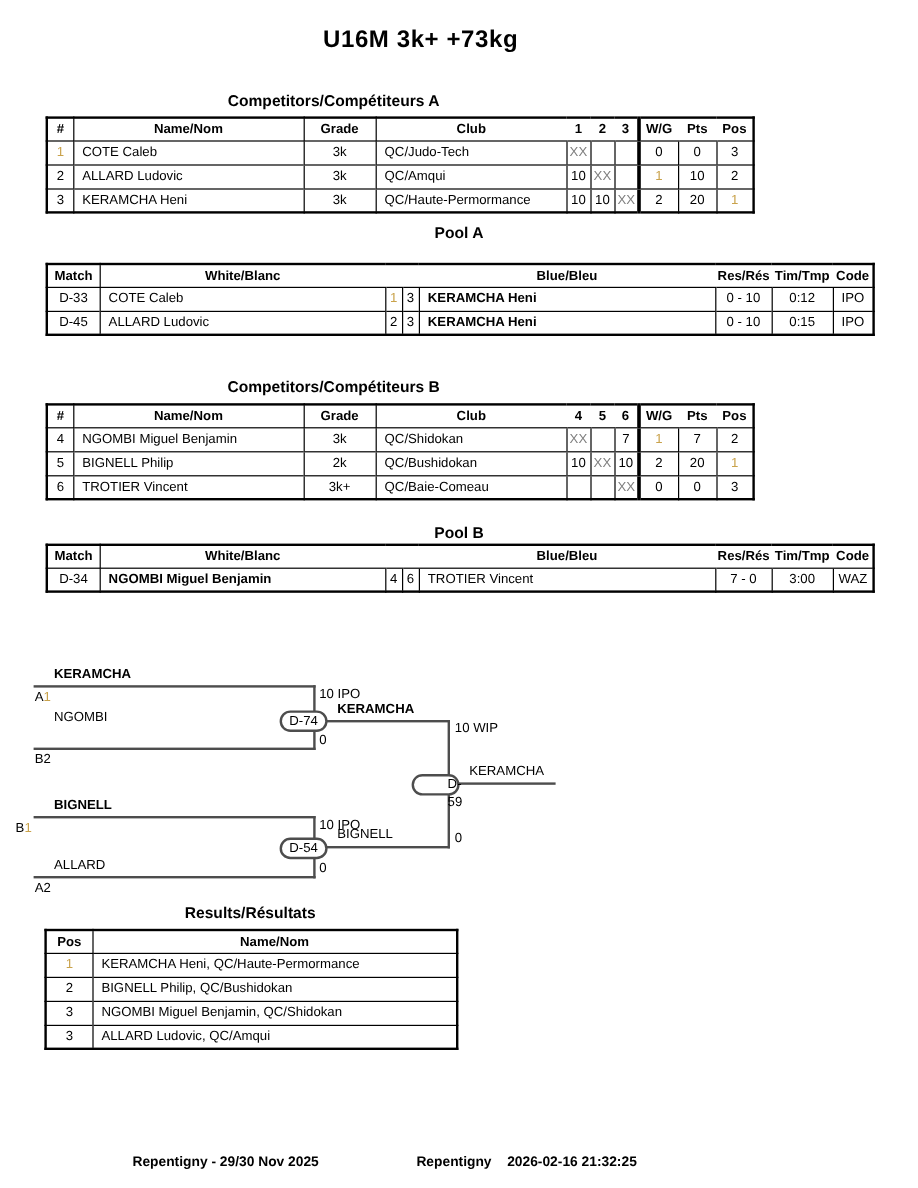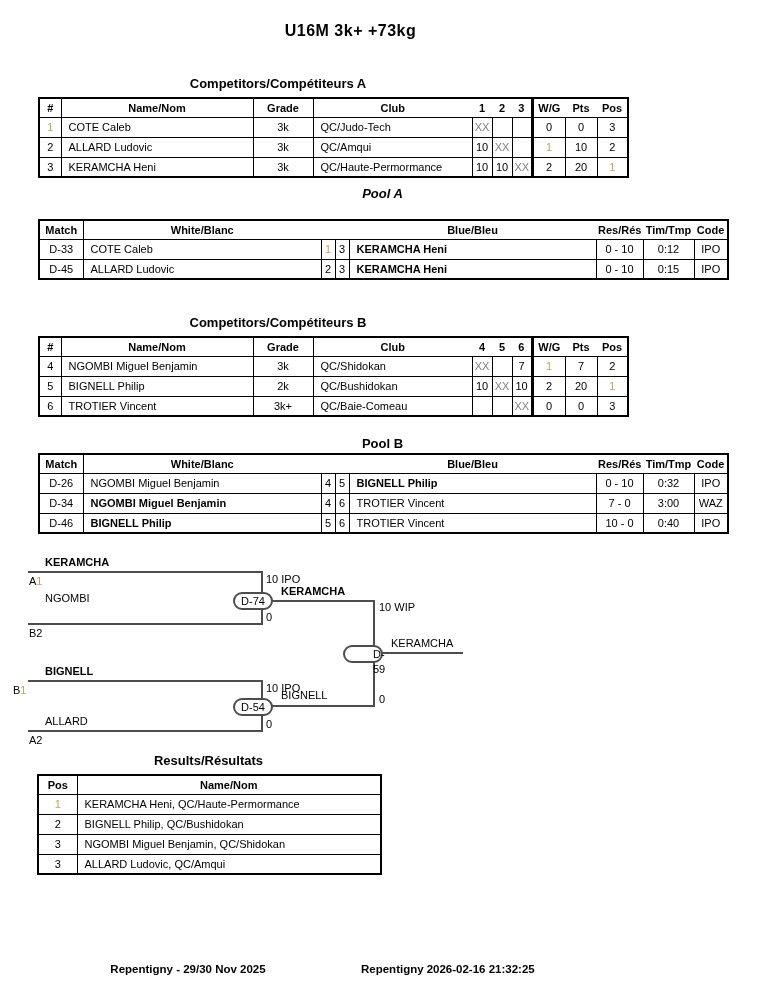--- a/index.html
+++ b/index.html
@@ -3,21 +3,21 @@
 <meta charset="utf-8">
 <style>
   :root { --tan:#C9A24B; --grey:#808080; --line:#4d4d4d; }
   * { box-sizing:border-box; }
   html,body { margin:0; padding:0; }
   body {
     width:765px; height:990px; position:relative; background:#fff;
     font-family:"Liberation Sans", sans-serif; color:#000; overflow:hidden;
   }
   .title { position:absolute; top:22px; left:0; width:701px; text-align:center;
-           font-size:16px; font-weight:bold; letter-spacing:0.5px; }
+           font-size:20px; font-weight:bold; letter-spacing:0.5px; }
   .sect-h { position:absolute; font-size:13px; font-weight:bold; text-align:center; white-space:nowrap; }
 
   table { border-collapse:collapse; table-layout:fixed; position:absolute; background:#fff; }
   .otable { border:2px solid #000; }
   th, td { font-size:11px; padding:0 2px; white-space:nowrap; overflow:hidden; }
   th { font-weight:bold; height:19px; border-bottom:1px solid #000; }
   td { height:20px; border-top:1px solid #000; }
   .br { border-right:1px solid #000; }
   .thick { border-left:3px solid #000; }
   .c { text-align:center; }
@@ -27,21 +27,21 @@
   .grey { color:var(--grey); }
 
   .hline { position:absolute; height:2px; background:var(--line); }
   .vline { position:absolute; width:2px; background:var(--line); }
   .oval  { position:absolute; width:40px; height:18px; background:#fff; border:2px solid var(--line);
            border-radius:10px; font-size:11px; line-height:15px; text-align:center; z-index:2; }
   .blab  { position:absolute; font-size:11px; white-space:nowrap; line-height:12px; }
   .bname { font-weight:bold; }
 
   .footer { position:absolute; top:963px; font-size:11.5px; font-weight:bold; white-space:nowrap; }
-  .fright { display:flex; gap:3px;margin-left:14px; }
+  .fright { display:flex; gap:13px; }
 </style>
 </head>
 <body>
 
 <div class="title">U16M 3k+ +73kg</div>
 
 <div class="sect-h" style="left:38px; top:76px; width:480px;">Competitors/Compétiteurs A</div>
 
 <table class="otable" style="left:38px; top:97px; width:589px;">
   <colgroup>
@@ -101,21 +101,21 @@
     <td class="c v br">10</td>
     <td class="c v br">10</td>
     <td class="c v grey">XX</td>
     <td class="c v thick br">2</td>
     <td class="c v br">20</td>
     <td class="c v tan">1</td>
   </tr>
 </tbody>
   </table>
 
-<div class="sect-h" style="left:38px; top:186px; width:689px;font-style:italic;">Pool A</div>
+<div class="sect-h" style="left:38px; top:186px; width:689px;">Pool A</div>
 
 <table class="otable" style="left:38px; top:219px; width:689px;">
   <colgroup>
       <col style="width:44px">
       <col style="width:238px">
       <col style="width:14px">
       <col style="width:14px">
       <col style="width:247px">
       <col style="width:47px">
       <col style="width:51px">
@@ -240,49 +240,29 @@
     <th class="c br">Match</th>
     <th class="c">White/Blanc</th>
     <th></th>
     <th></th>
     <th class="c">Blue/Bleu</th>
     <th class="c">Res/Rés</th>
     <th class="c">Tim/Tmp</th>
     <th class="c">Code</th>
   </tr>
   <tr>
-    <td class="c br">D-26</td>
-    <td class="l br">NGOMBI Miguel Benjamin</td>
-    <td class="c v br">4</td>
-    <td class="c v br">5</td>
-    <td class="l br bold">BIGNELL Philip</td>
-    <td class="c br">0 - 10</td>
-    <td class="c br">0:32</td>
-    <td class="c">IPO</td>
-  </tr>
-  <tr>
     <td class="c br">D-34</td>
     <td class="l br bold">NGOMBI Miguel Benjamin</td>
     <td class="c v br">4</td>
     <td class="c v br">6</td>
     <td class="l br">TROTIER Vincent</td>
     <td class="c br">7 - 0</td>
     <td class="c br">3:00</td>
     <td class="c">WAZ</td>
   </tr>
-  <tr>
-    <td class="c br">D-46</td>
-    <td class="l br bold">BIGNELL Philip</td>
-    <td class="c v br">5</td>
-    <td class="c v br">6</td>
-    <td class="l br">TROTIER Vincent</td>
-    <td class="c br">10 - 0</td>
-    <td class="c br">0:40</td>
-    <td class="c">IPO</td>
-  </tr>
 </tbody>
   </table>
 
 <div>
 
   <div class="hline" style="left:28px; top:571px; width:235px;"></div>
   <div class="hline" style="left:28px; top:623px; width:235px;"></div>
   <div class="hline" style="left:28px; top:680px; width:235px;"></div>
   <div class="hline" style="left:28px; top:730px; width:235px;"></div>
 

